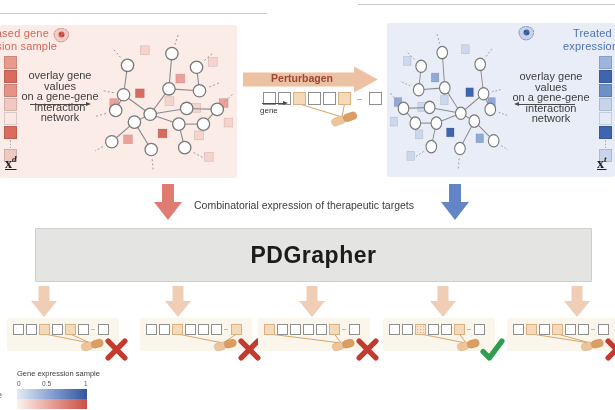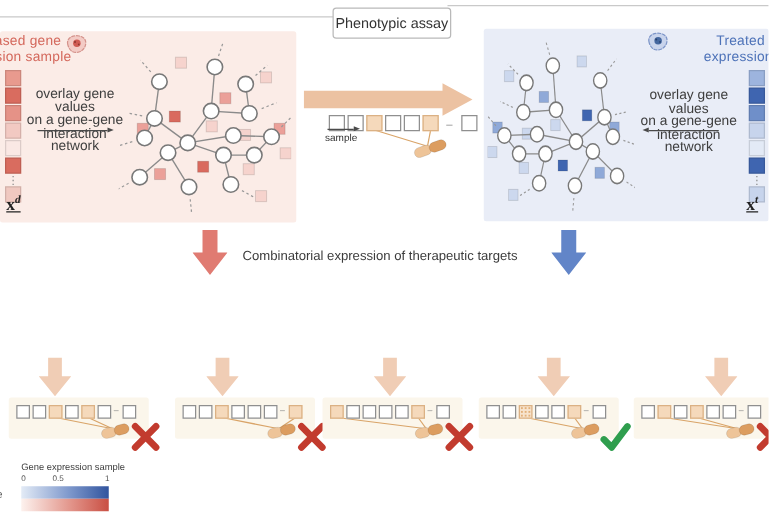--- a/index.html
+++ b/index.html
@@ -57,23 +57,20 @@
   .net{position:absolute;}
 </style>
 </head>
 <body>
 
 <div id="page">
 
   <div class="hline" style="left:0;top:13px;width:267px;"></div>
   <div class="hline" style="left:358px;top:4px;width:257px;"></div>
 
-  <div class="assay-box">
-    <span>Phenotypic assay</span>
-  </div>
 
   <div class="panel stipple" id="left-panel">
     <span class="ptitle" style="left:-27px;top:2px;">Diseased gene</span>
     <span class="ptitle" style="left:-38px;top:15px;">expression sample</span>
 
     <svg class="abs" style="left:52px;top:2px;" width="19" height="17" viewBox="0 0 19 17">
       <path d="M2.2,8.5 C1.2,4.5 4.5,1.8 8.5,1.6 C13,1.3 16.8,3.5 16.6,7.5 C16.4,11.5 13.5,14.8 9,14.9 C5,15 3,12 2.2,8.5 Z" fill="#f3cbc5" stroke="#d4938c" stroke-width="1" stroke-dasharray="2.4 1.4" stroke-linecap="round"></path>
       <circle cx="9.5" cy="7.5" r="3" fill="#cf5a52"></circle>
       <circle cx="8" cy="6.5" r="0.8" fill="#8e352e"></circle>
       <circle cx="11" cy="8.5" r="0.7" fill="#8e352e"></circle>
@@ -251,20 +248,21 @@
           <circle cx="17" cy="110" r="6.3" fill="#fff" stroke="#787878" stroke-width="1.3"></circle>
           <circle cx="57" cy="118" r="6.3" fill="#fff" stroke="#787878" stroke-width="1.3"></circle>
           <circle cx="91" cy="116" r="6.3" fill="#fff" stroke="#787878" stroke-width="1.3"></circle>
         </g>
       </svg>
   </div>
 
   <svg class="abs" style="left:243px;top:66px;" width="136" height="27" viewBox="0 0 136 27">
     <polygon points="0,6.5 111,6.5 111,0.5 135,13.5 111,26.5 111,20.5 0,20.5" fill="#ecc2a2"></polygon>
   </svg>
+  <div id="pert-label">Perturbagen</div>
 
   <div class="generow" id="sample-row" style="left:256px;top:88px;width:150px;height:42px;">
       <svg class="rowsvg" width="150" height="42">
         <line x1="43.5" y1="16" x2="86" y2="29" stroke="#d9a468" stroke-width="1"></line>
         <line x1="88.5" y1="16" x2="86" y2="29" stroke="#d9a468" stroke-width="1"></line>
         <g transform="translate(88,31) rotate(-20)">
           <rect x="-13" y="-4" width="14" height="8" rx="4" fill="#eec498" stroke="rgba(0,0,0,0.12)" stroke-width="0.6"></rect>
           <rect x="-0.5" y="-4" width="14" height="8" rx="4" fill="#dc9d60" stroke="rgba(0,0,0,0.12)" stroke-width="0.6"></rect>
         </g>
       </svg>
@@ -272,30 +270,33 @@
       <div class="sq" style="left: 22px; top: 4px; width: 13px; height: 13px;"></div>
       <div class="sq p" style="left: 37px; top: 4px; width: 13px; height: 13px;"></div>
       <div class="sq" style="left: 52px; top: 4px; width: 13px; height: 13px;"></div>
       <div class="sq" style="left: 67px; top: 4px; width: 13px; height: 13px;"></div>
       <div class="sq p" style="left: 82px; top: 4px; width: 13px; height: 13px;"></div>
       <span class="rowsep" style="left: 101px; top: 5.5px; font-size: 9px;">–</span>
       <div class="sq" style="left: 113px; top: 4px; width: 13px; height: 13px;"></div>
     </div>
   <div class="arr-line" style="left:262px;top:103px;width:21px;"></div>
   <div class="arr-head-r" style="left:283px;top:100.5px;"></div>
-  <div id="genes-label">sample</div>
+  <div id="genes-label">gene</div>
 
   <svg class="abs" style="left:154px;top:184px;" width="28" height="36" viewBox="0 0 28 36">
     <polygon points="8,0 20,0 20,18 28,18 14,36 0,18 8,18" fill="#e07b72"></polygon>
   </svg>
   <svg class="abs" style="left:441px;top:184px;" width="28" height="36" viewBox="0 0 28 36">
     <polygon points="8,0 20,0 20,18 28,18 14,36 0,18 8,18" fill="#6285c8"></polygon>
   </svg>
   <div id="caption">Combinatorial expression of therapeutic targets</div>
 
+  <div id="model-box" class="stipple">
+    <span id="model-name">PDGrapher</span>
+  </div>
 
   <div id="candidates">
       <svg class="abs" width="26" height="31" viewBox="0 0 26 31" style="left: 31px; top: 286px;">
         <polygon points="7.5,0 18.5,0 18.5,15 26,15 13,31 0,15 7.5,15" fill="#f0cdb5"></polygon>
       </svg>
       <div class="strip stipple" style="left: 7px;">
         <svg class="rowsvg" width="112" height="33">
           <line x1="37.5" y1="16" x2="83" y2="25" stroke="#d9a468" stroke-width="1"></line>
           <line x1="63.5" y1="16" x2="83" y2="25" stroke="#d9a468" stroke-width="1"></line>
           <g transform="translate(85,27) rotate(-15)">

